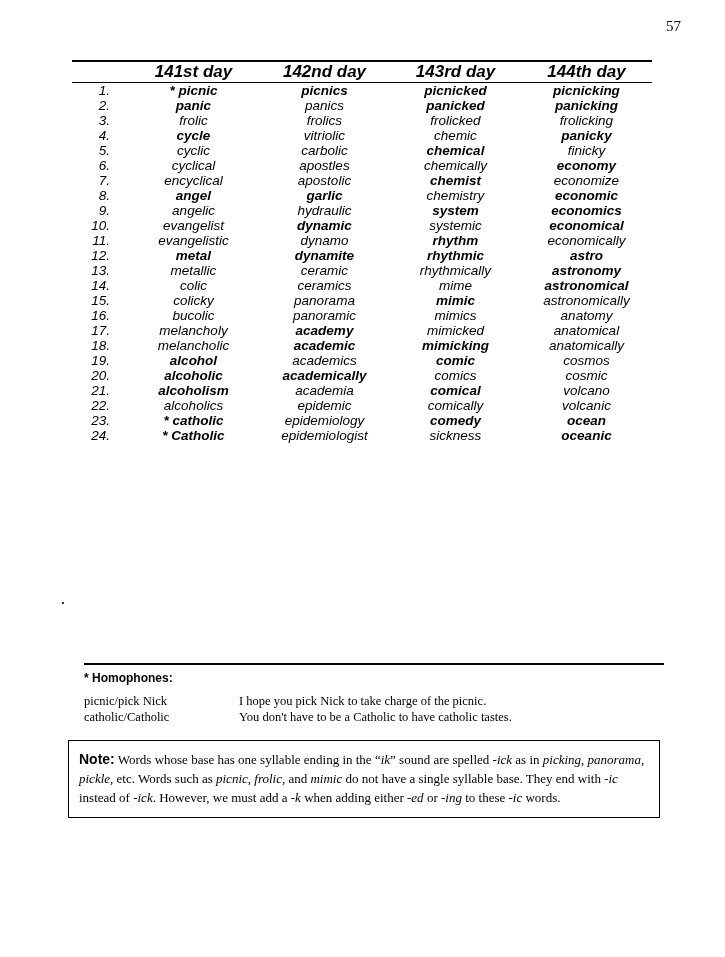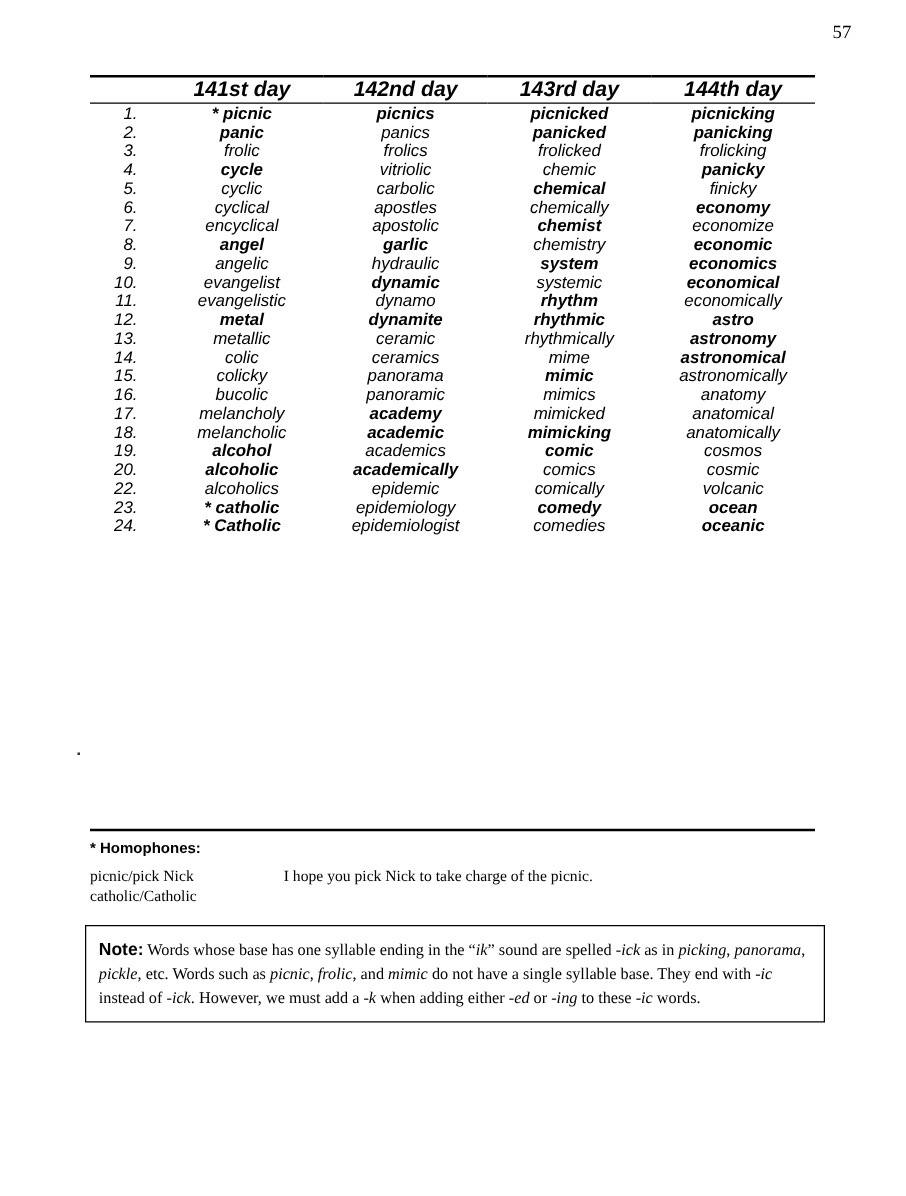--- a/index.html
+++ b/index.html
@@ -76,39 +76,40 @@
     font-size: 13.5px;
     font-weight: normal;
   }
   td.bold {
     font-weight: bold;
   }
 
   
   .homophones {
     position: absolute;
-    left: 72px;
+    left: 84px;
     top: 663px;
     width: 580px;
   }
   .homophones .hp-rule {
     border-top: 2px solid #000;
     margin-bottom: 6px;
   }
   .hp-title {
     font-size: 12px;
     font-weight: bold;
     font-family: "Liberation Sans", sans-serif;
     margin-bottom: 8px;
   }
   .hp-row {
     display: flex;
     font-family: "Liberation Serif", serif;
     font-size: 12.5px;
     line-height: 1.28;
+    justify-content: flex-end;
   }
   .hp-left {
     width: 135px;
     flex: 0 0 135px;
   }
   .hp-right {
     flex: 1;
     margin-left: 20px;
   }
 
@@ -299,54 +300,62 @@
             <td class="">cosmos</td>
           </tr>
           <tr>
             <td class="num">20.</td>
             <td class="bold">alcoholic</td>
             <td class="bold">academically</td>
             <td class="">comics</td>
             <td class="">cosmic</td>
           </tr>
           <tr>
+            <td class="num">21.</td>
+            <td class="bold">alcoholism</td>
+            <td class="">academia</td>
+            <td class="bold">comical</td>
+            <td class="">volcano</td>
+          </tr>
+          <tr>
             <td class="num">22.</td>
             <td class="">alcoholics</td>
             <td class="">epidemic</td>
             <td class="">comically</td>
             <td class="">volcanic</td>
           </tr>
           <tr>
             <td class="num">23.</td>
             <td class="bold">* catholic</td>
             <td class="">epidemiology</td>
             <td class="bold">comedy</td>
             <td class="bold">ocean</td>
           </tr>
           <tr>
             <td class="num">24.</td>
             <td class="bold">* Catholic</td>
             <td class="">epidemiologist</td>
-            <td class="">comedies</td>
+            <td class="">sickness</td>
             <td class="bold">oceanic</td>
           </tr>
         </tbody>
     </table>
   </div>
 
   <div class="homophones">
     <div class="hp-rule"></div>
     <div class="hp-title">* Homophones:</div>
     <div id="homophones-list">
         <div class="hp-row">
           <div class="hp-left">picnic/pick Nick</div>
           <div class="hp-right">I hope you pick Nick to take charge of the picnic.</div>
         </div>
         <div class="hp-row">
           <div class="hp-left">catholic/Catholic</div>
+          <div class="hp-right">You don't have to be a Catholic to have catholic tastes.</div>
         </div>
       </div>
   </div>
 
   <div class="note-box">
     <div class="note-text">
       <b>Note:</b><span>  Words whose base has one syllable ending in the “</span><i>ik</i><span>” sound are spelled </span><i>-ick</i><span> as in </span><i>picking</i><span>, </span><i>panorama</i><span>,</span>
       <i>pickle,</i><span> etc.  Words such as </span><i>picnic</i><span>, </span><i>frolic</i><span>, and </span><i>mimic</i><span> do not have a single syllable base.  They end with </span><i>-ic</i><span> instead</span>
       <span>of </span><i>-ick</i><span>.  However, we must add a </span><i>-k</i><span> when adding either </span><i>-ed</i><span> or </span><i>-ing</i><span> to these </span><i>-ic</i><span> words.</span>
     </div>

